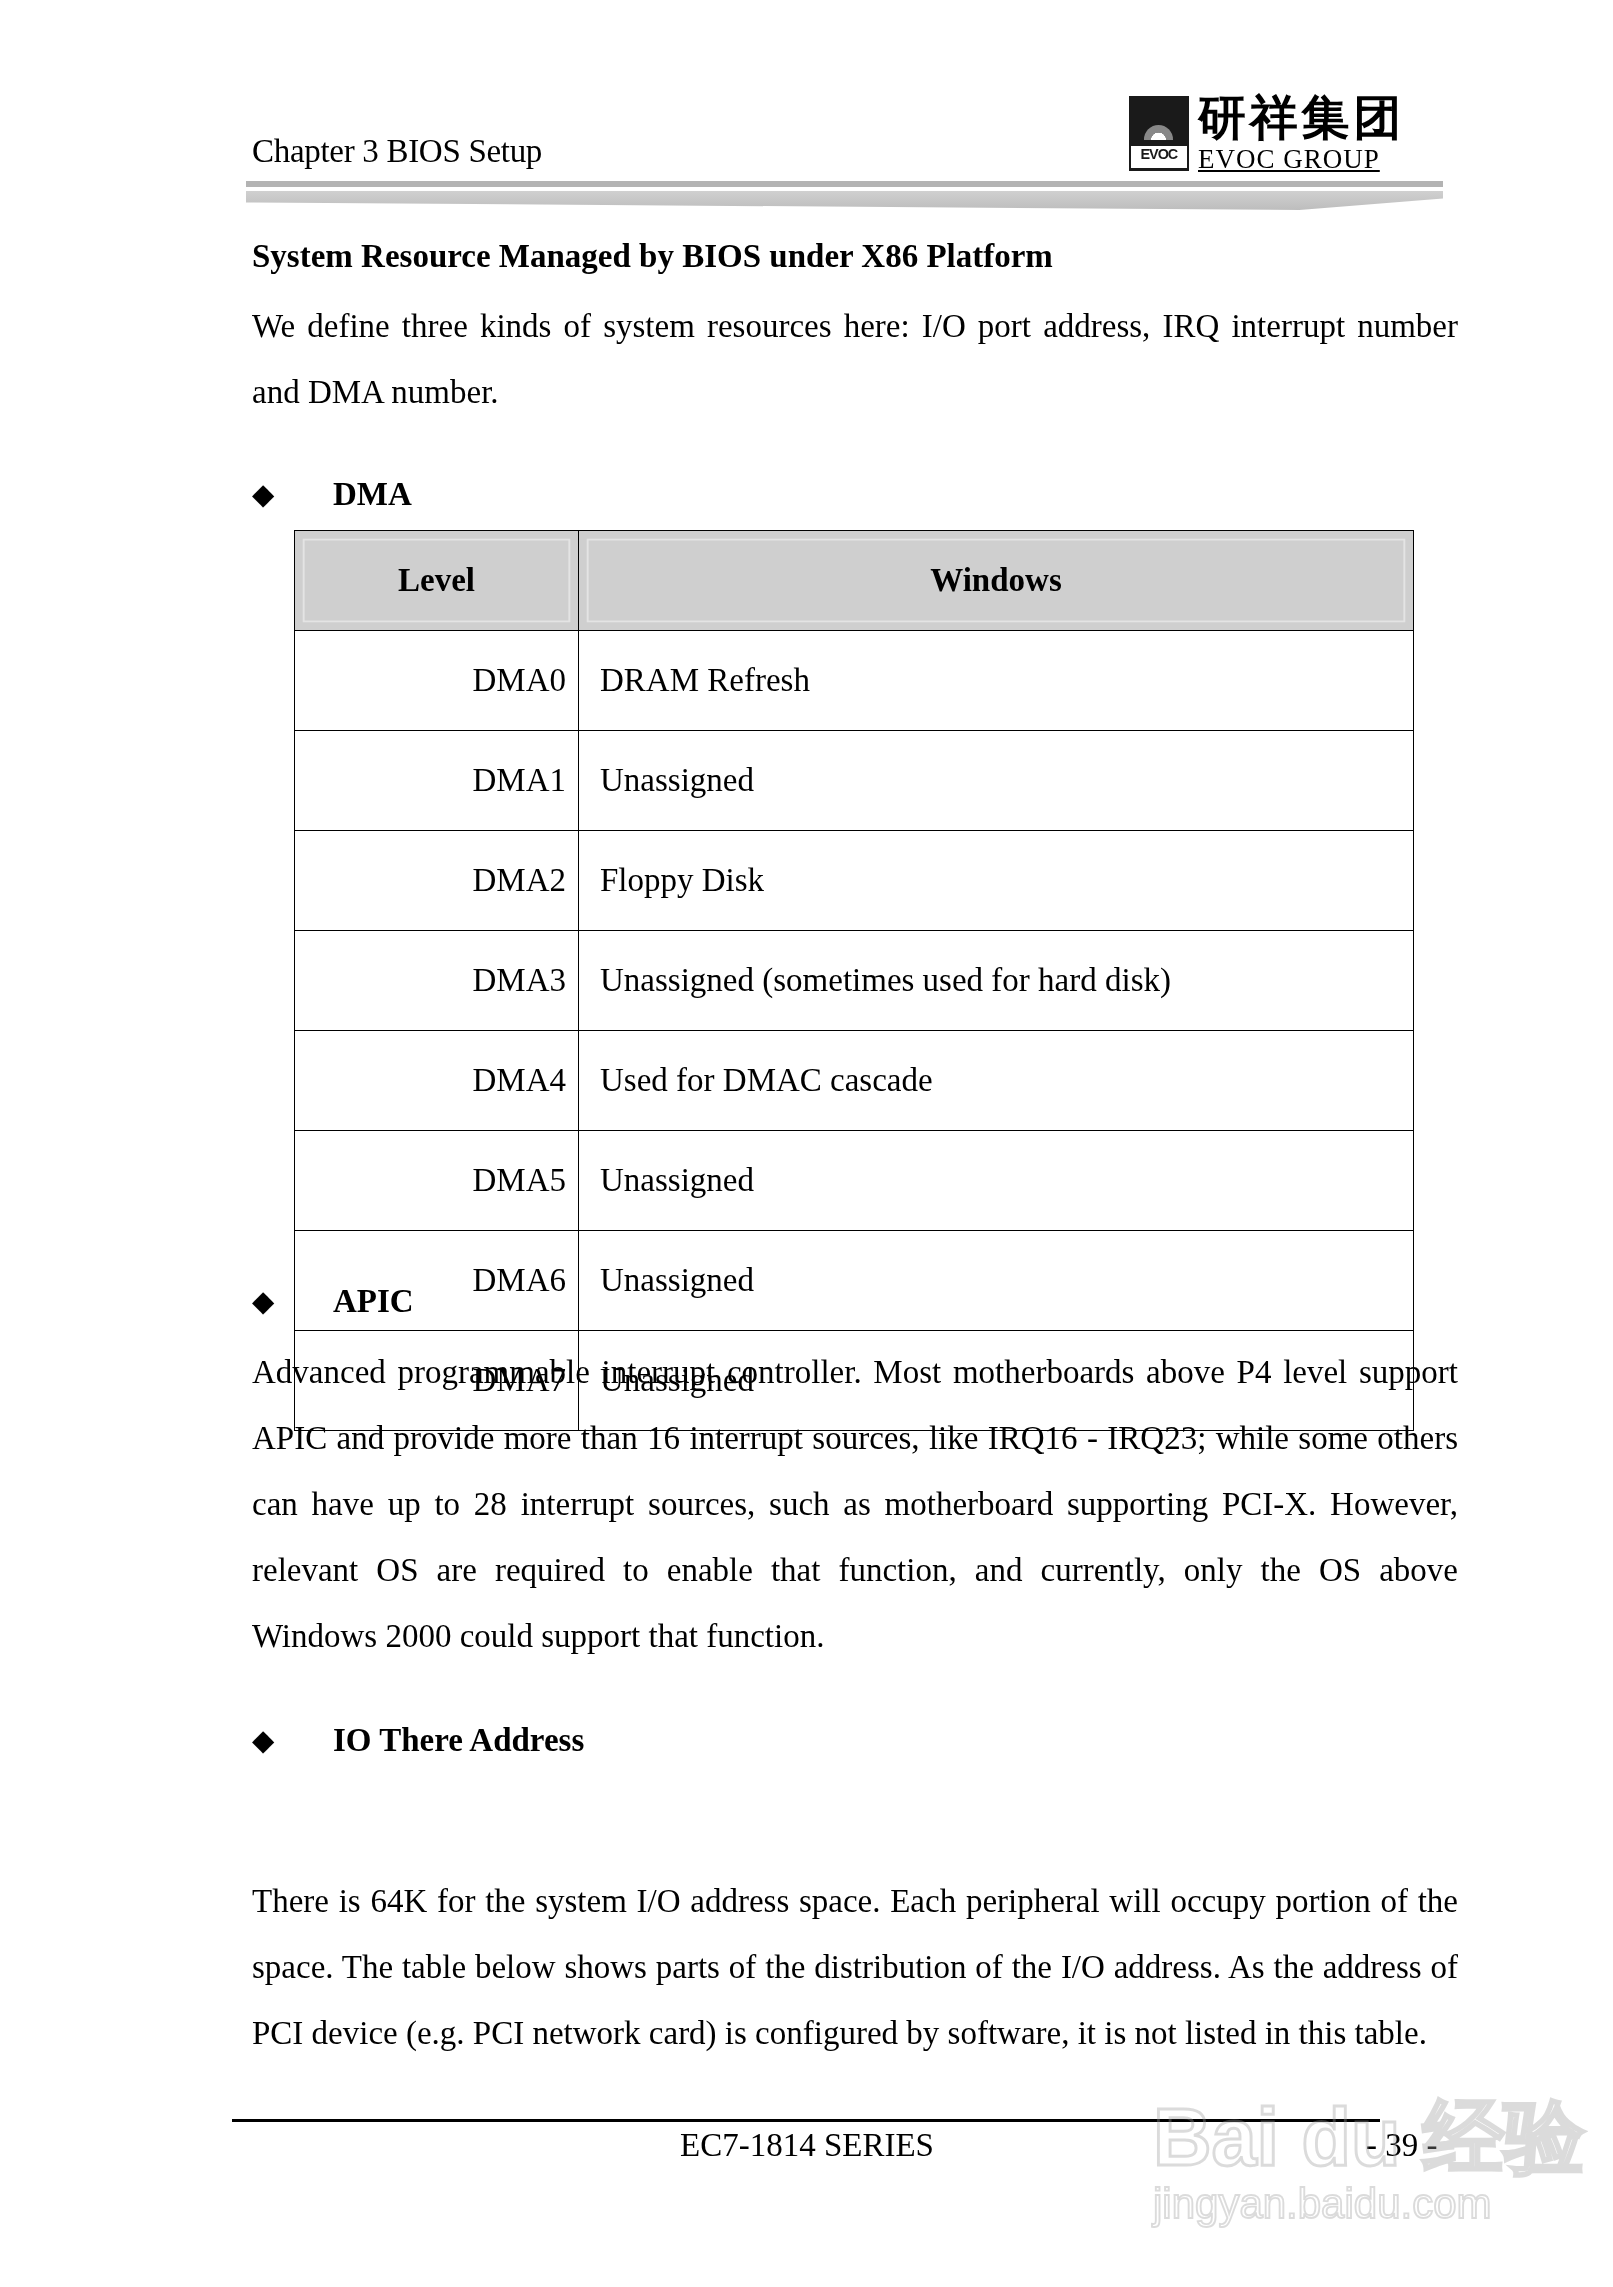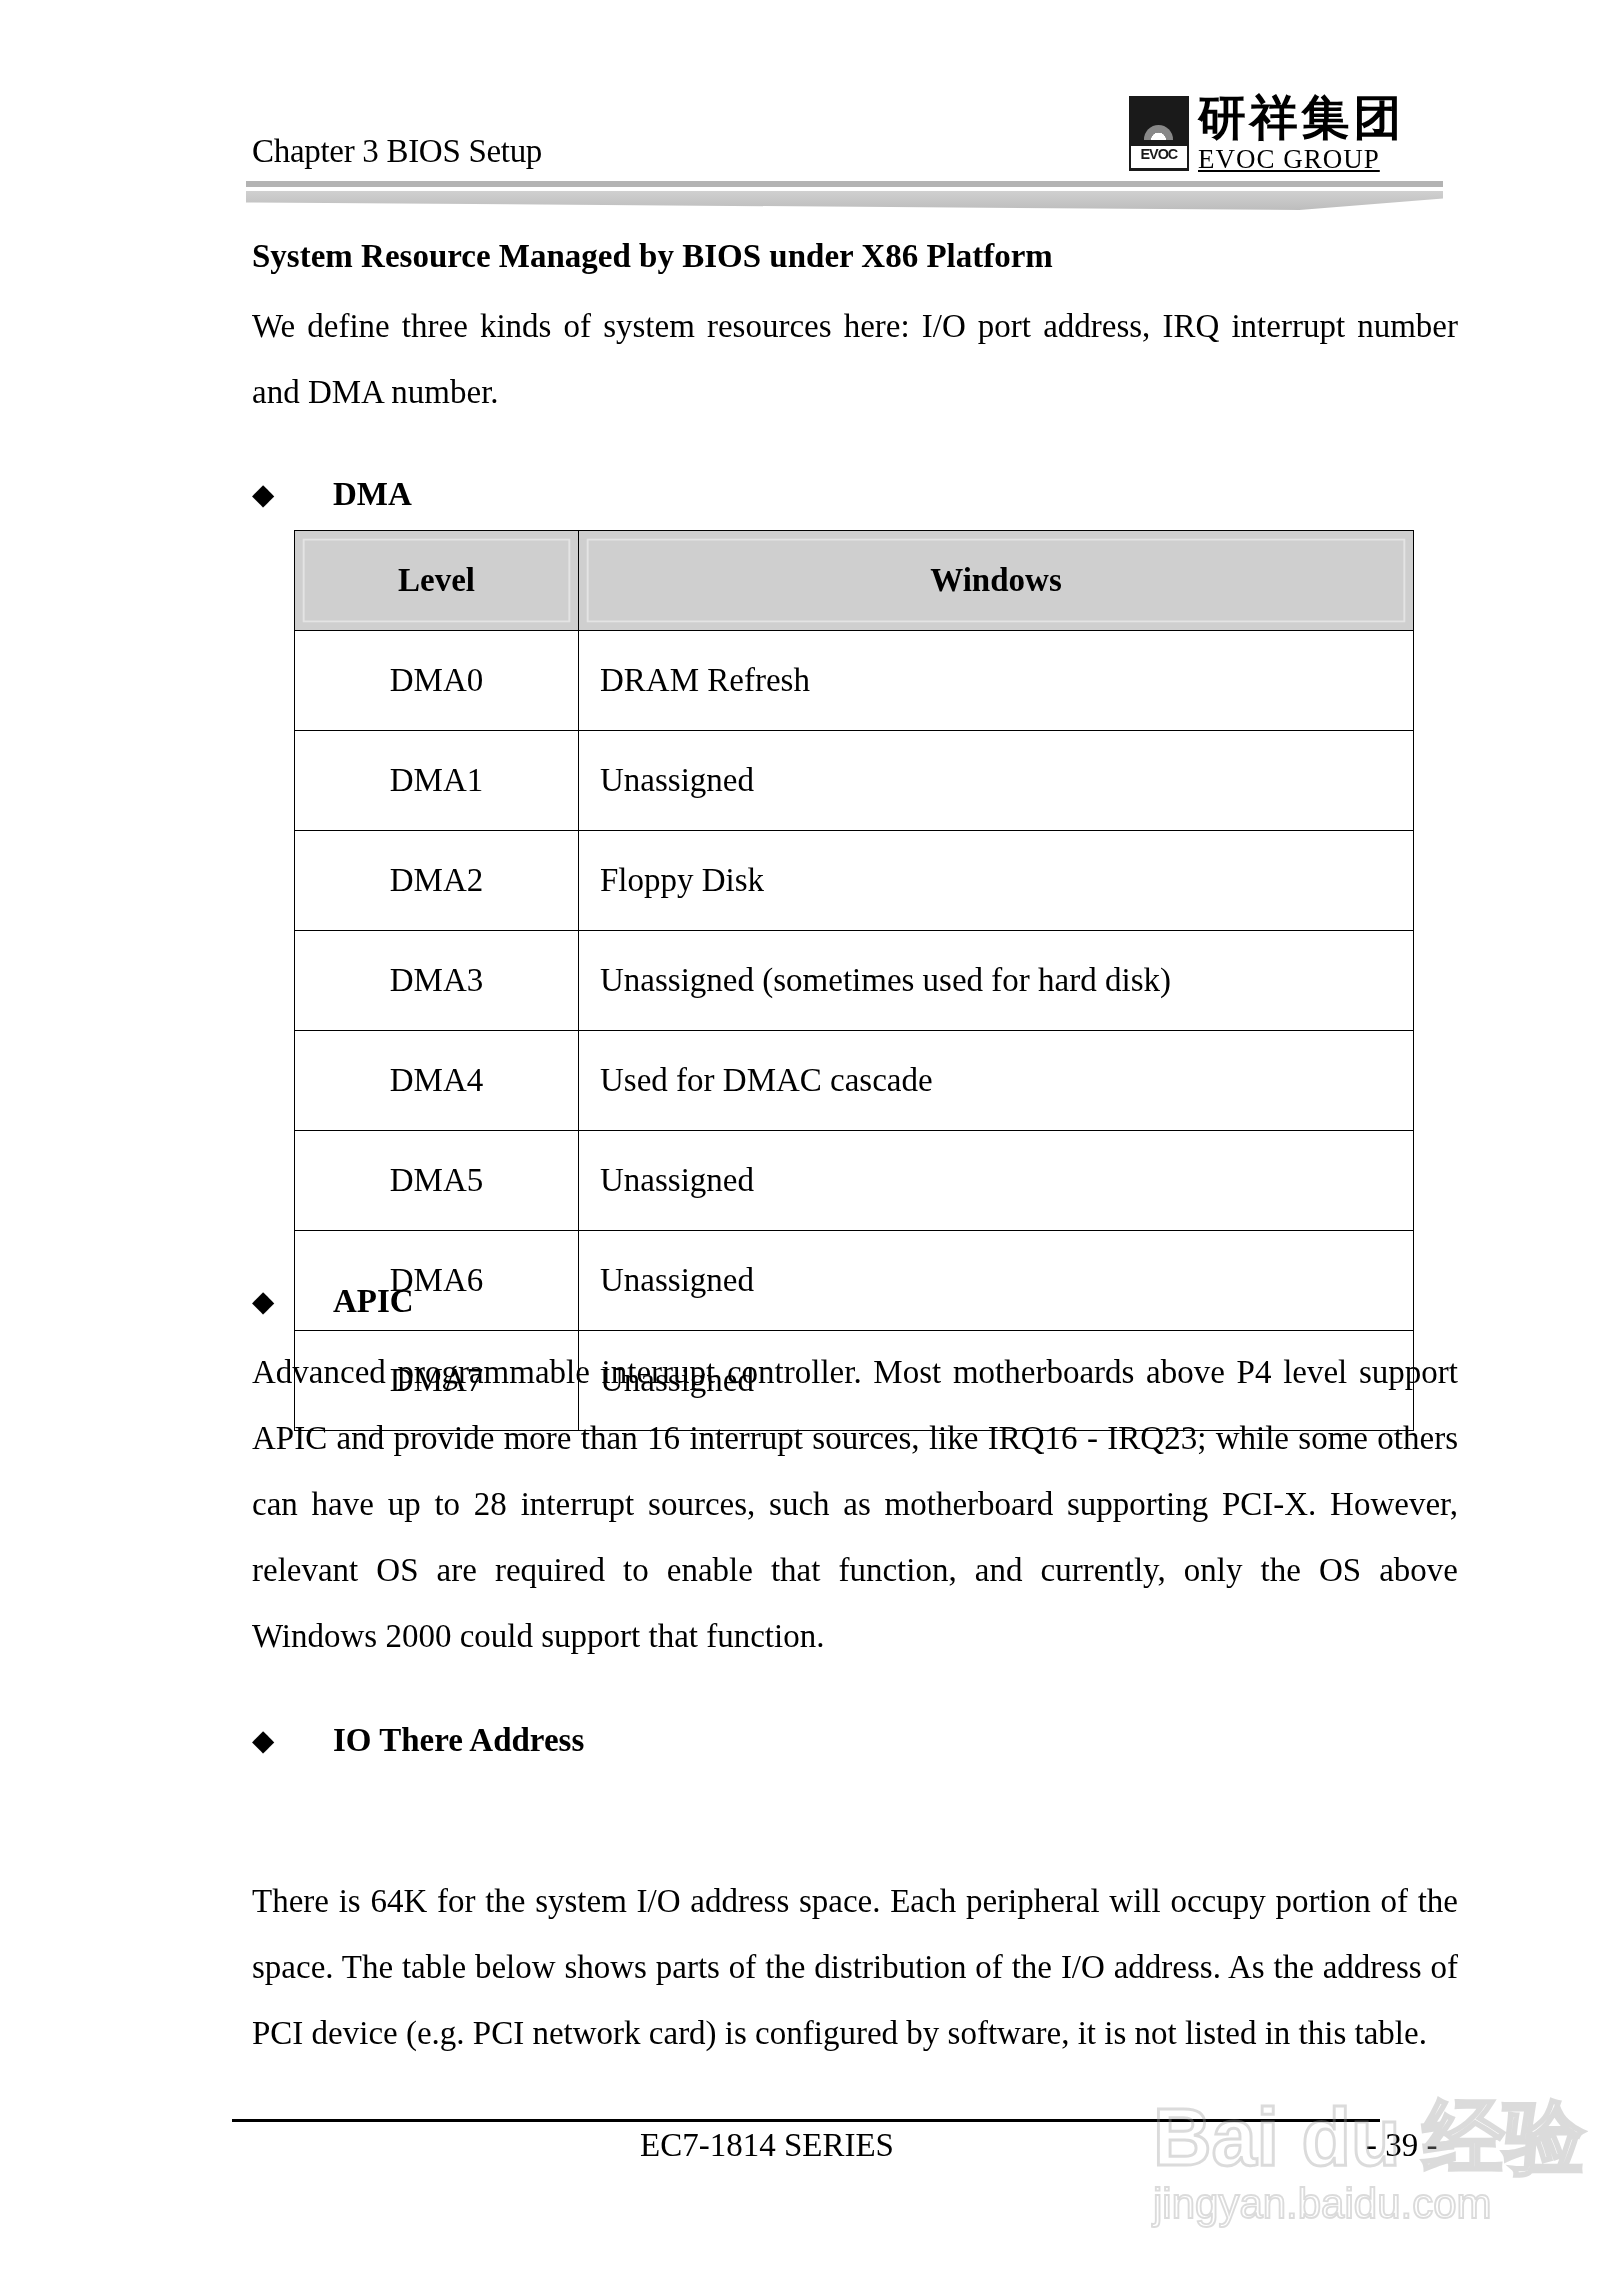--- a/index.html
+++ b/index.html
@@ -26,27 +26,27 @@
   .intro { top:293px; }
   .heading { left:252px; font-size:33px; font-weight:bold; white-space:nowrap; display:flex; align-items:center; }
   .heading .diamond { width:33px; height:33px; display:inline-block; font-size:29px; line-height:33px; margin-right:48px; }
   .h-dma { top:476px; }
   .h-apic { top:1283px; }
   .h-io { top:1722px; }
   table.dma { position:absolute; left:294px; top:530px; width:1120px; border-collapse:collapse; font-size:33px; }
   table.dma td, table.dma th { border:1.9px solid #000; height:75px; padding:12px; }
   table.dma th { background:#cfcfcf; font-weight:bold; height:75px; }
   table.dma th.inner { box-shadow:inset 0 0 0 7.7px #cfcfcf, inset 0 0 0 9.6px #e4e4e4; }
-  table.dma td.lvl { width:259px; text-align:center; }
+  table.dma td.lvl { width:259px; text-align:right; }
   table.dma td.fn { text-align:left; padding-left:21px; }
   table.dma th.lvl { width:259px; }
   .apic-para { top:1339px; }
   .io-para { top:1868px; }
   .footer-line { left:232px; top:2119px; width:1148px; height:2.9px; background:#000; }
-  .footer-series { left:640px; top:2127px; font-size:33px; white-space:nowrap; }
+  .footer-series { left:680px; top:2127px; font-size:33px; white-space:nowrap; }
   .footer-page { left:1366px; top:2127px; font-size:33px; white-space:nowrap; }
   .watermark { left:1153px; top:2065px; width:384px; height:173px; opacity:0.35; pointer-events:none; }
   .wm-main { position:absolute; left:0; top:19px; font-family:"Liberation Sans", sans-serif; font-weight:bold;
              font-size:81px; color:transparent; -webkit-text-stroke:2.9px #9a9a9a; white-space:nowrap; }
   .wm-sub { position:absolute; left:0; top:115px; font-family:"Liberation Sans", sans-serif; font-size:42px;
             color:transparent; -webkit-text-stroke:1.9px #9a9a9a; white-space:nowrap; }
 </style>
 </head>
 <body>
 

